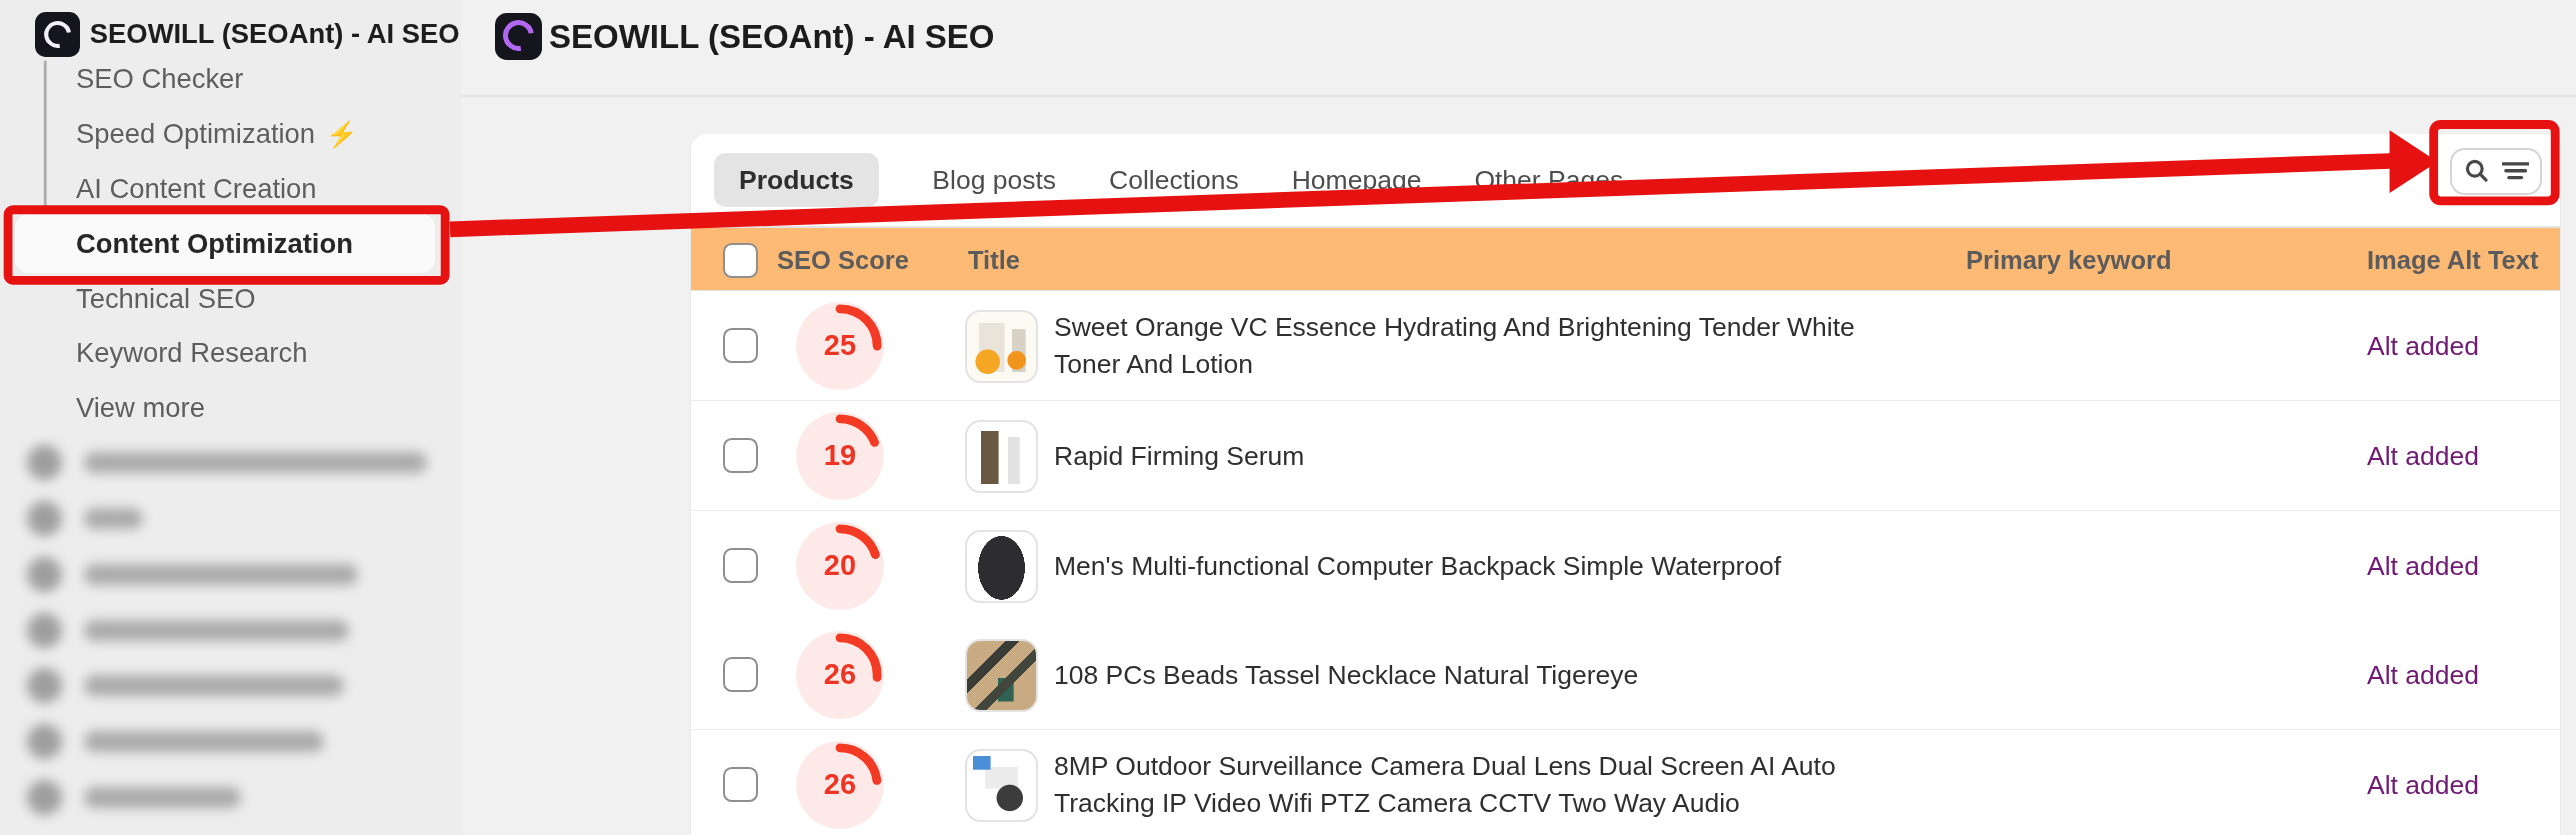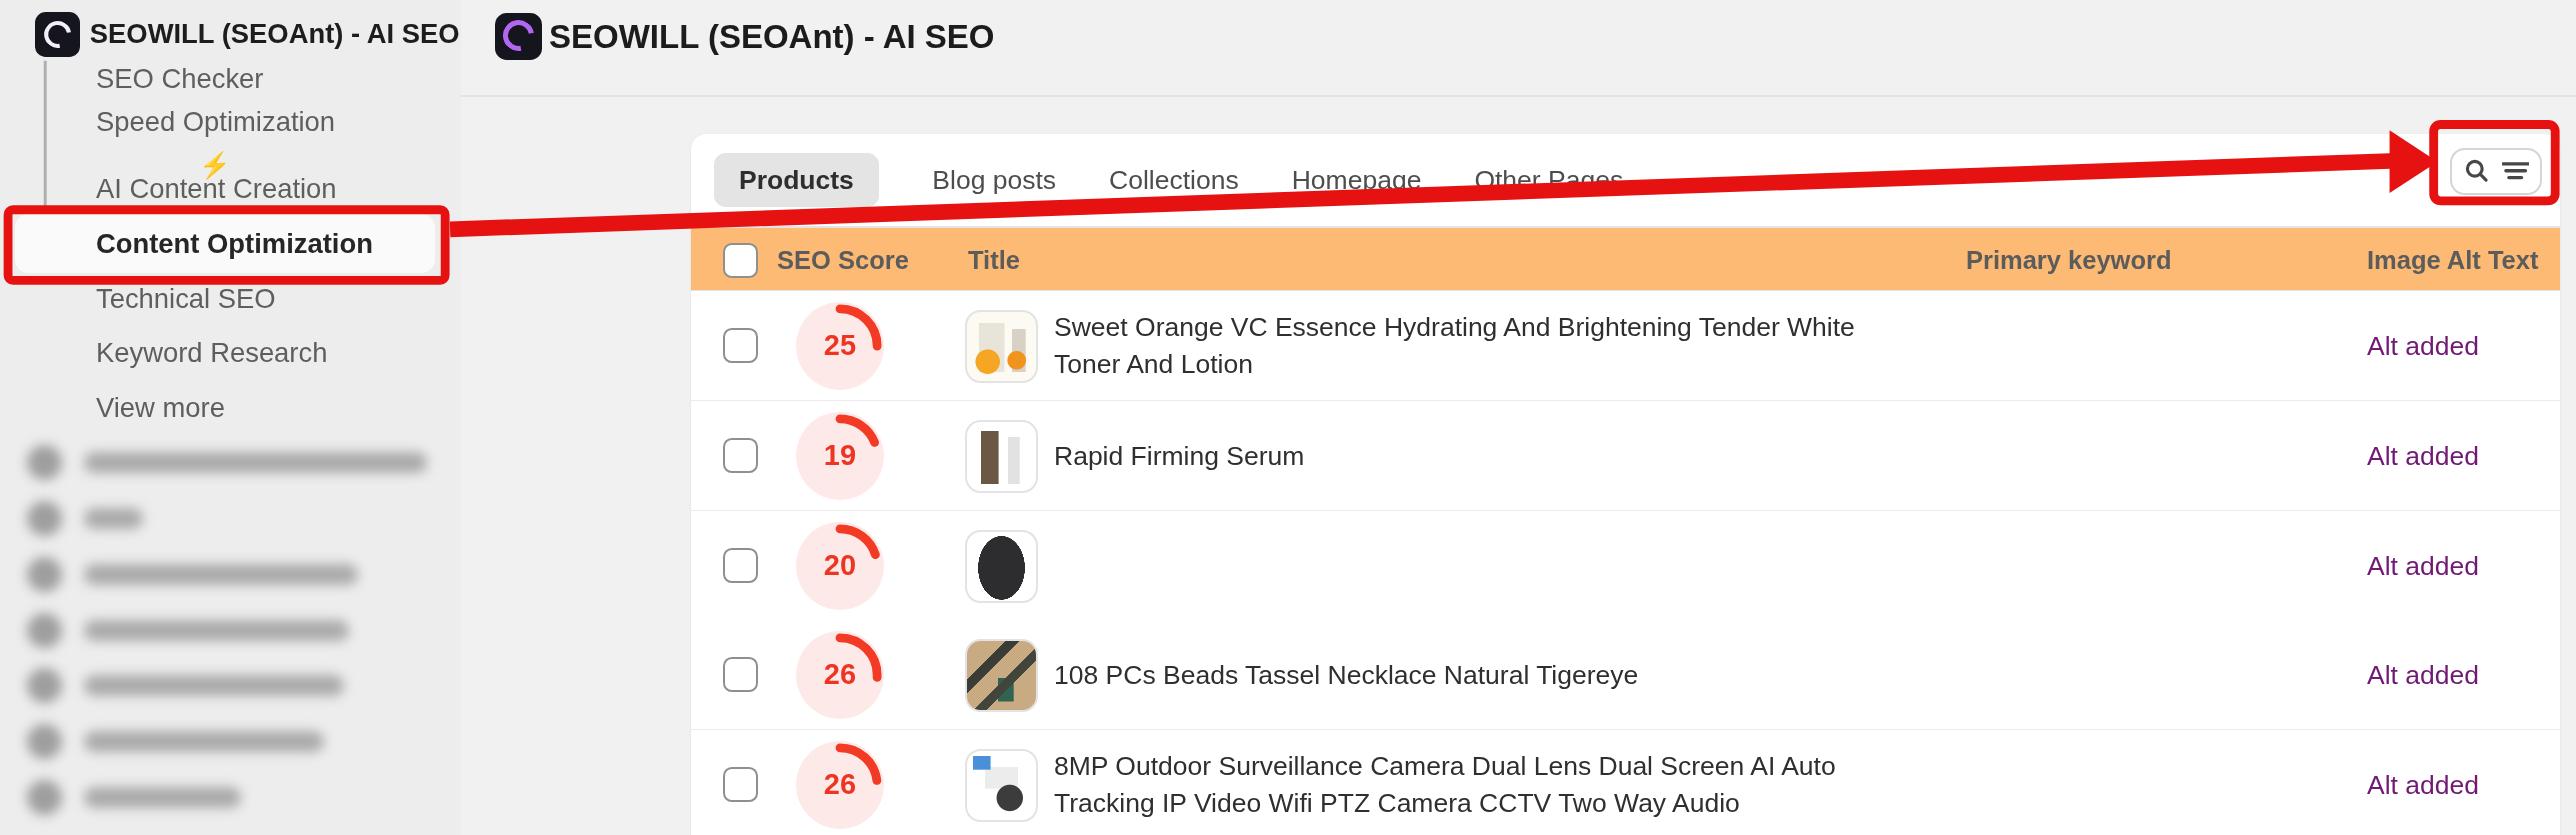--- a/index.html
+++ b/index.html
@@ -13,22 +13,22 @@
 
   
   .sidebar { position:absolute; left:0; top:0; width:461px; height:835px; background:#ededed; }
   .app-row { position:absolute; left:35px; top:11.8px; display:flex; align-items:center; gap:9.8px; }
   .app-icon { width:45px; height:45px; border-radius:10.8px; background:#15151e; position:relative; flex:0 0 auto; }
   .app-icon .ring { position:absolute; left:8.8px; top:8.8px; width:27.4px; height:27.4px; border-radius:50%;
     border:4.9px solid #f3eefc; border-right-color:transparent; transform:rotate(35deg); }
   .app-name { font-size:27.4px; font-weight:700; color:#1d1d1d; white-space:nowrap; }
 
   .nav { position:absolute; left:0; top:51px; width:461px; }
-  .nav-item { position:absolute; left:96px; height:55px; display:flex; align-items:center; gap:11.8px;
-    font-size:27.4px; color:#5e5e5e; white-space:nowrap; }
+  .nav-item { position:absolute; left:76px; height:55px; display:flex; align-items:center; gap:11.8px;
+    font-size:27.4px; color:#5e5e5e; white-space:nowrap;justify-content:flex-end; }
   .nav-item .bolt { color:#e8a33d; font-size:25.5px; }
   .nav-pill { position:absolute; left:14.7px; top:163px; width:420px; height:59px; background:#fafafa; border-radius:13.7px; }
   .nav-item.active { font-weight:700; color:#262626; z-index:2; }
 
   .tree-svg { position:absolute; left:0; top:0; width:461px; height:498px; pointer-events:none; }
 
   .redacted { position:absolute; left:0; top:443px; width:461px; }
   .red-row { position:absolute; left:27.4px; height:39px; display:flex; align-items:center; gap:21.6px; filter:blur(5.9px); }
   .red-ic { width:35px; height:35px; border-radius:50%; background:#9e9e9e; flex:0 0 auto; }
   .red-blob { height:21.6px; border-radius:10.8px; background:#aaaaaa; }
@@ -116,21 +116,21 @@
     <path d="M46,62 V232 Q46,248 62,248 H64" fill="none" stroke="#aeaeae" stroke-width="3"></path>
     <path d="M56,240 L66,248 L56,256" fill="none" stroke="#aeaeae" stroke-width="3" stroke-linejoin="round" stroke-linecap="round"></path>
   </svg>
 
   <div class="nav">
     <div class="nav-pill"></div>
 
   <div class="nav-item" style="top: 0px;">
         <span>SEO Checker</span>
       </div>
-      <div class="nav-item" style="top: 55px; flex-direction: column;">
+      <div class="nav-item" style="top: 55px;">
         <span>Speed Optimization</span>
         <span class="bolt">⚡</span>
       </div>
       <div class="nav-item" style="top: 110px;">
         <span>AI Content Creation</span>
       </div>
       <div class="nav-item active" style="top: 165px;">
         <span>Content Optimization</span>
       </div>
       <div class="nav-item" style="top: 220px;">
@@ -249,20 +249,21 @@
       <div class="trow" style="top: 220px;">
     <span class="cb"></span>
     <div class="score">
       <svg viewBox="0 0 90 90">
         <circle cx="45" cy="45" r="45" fill="#fdeae8"></circle>
         <circle class="arc" cx="45" cy="45" r="38" fill="none" stroke="#f23a24" stroke-width="9" stroke-linecap="round" transform="rotate(-90 45 45)" stroke-dasharray="47.8 238.8"></circle>
       </svg>
       <span class="score-num">20</span>
     </div>
     <div class="thumb thumb-backpack"></div>
+    <div class="ptitle">Men's Multi-functional Computer Backpack Simple Waterproof</div>
     <div class="pk"></div>
     <div class="alt">Alt added</div>
   </div>
       <div class="trow" style="top: 329px;">
     <span class="cb"></span>
     <div class="score">
       <svg viewBox="0 0 90 90">
         <circle cx="45" cy="45" r="45" fill="#fdeae8"></circle>
         <circle class="arc" cx="45" cy="45" r="38" fill="none" stroke="#f23a24" stroke-width="9" stroke-linecap="round" transform="rotate(-90 45 45)" stroke-dasharray="62.1 238.8"></circle>
       </svg>

